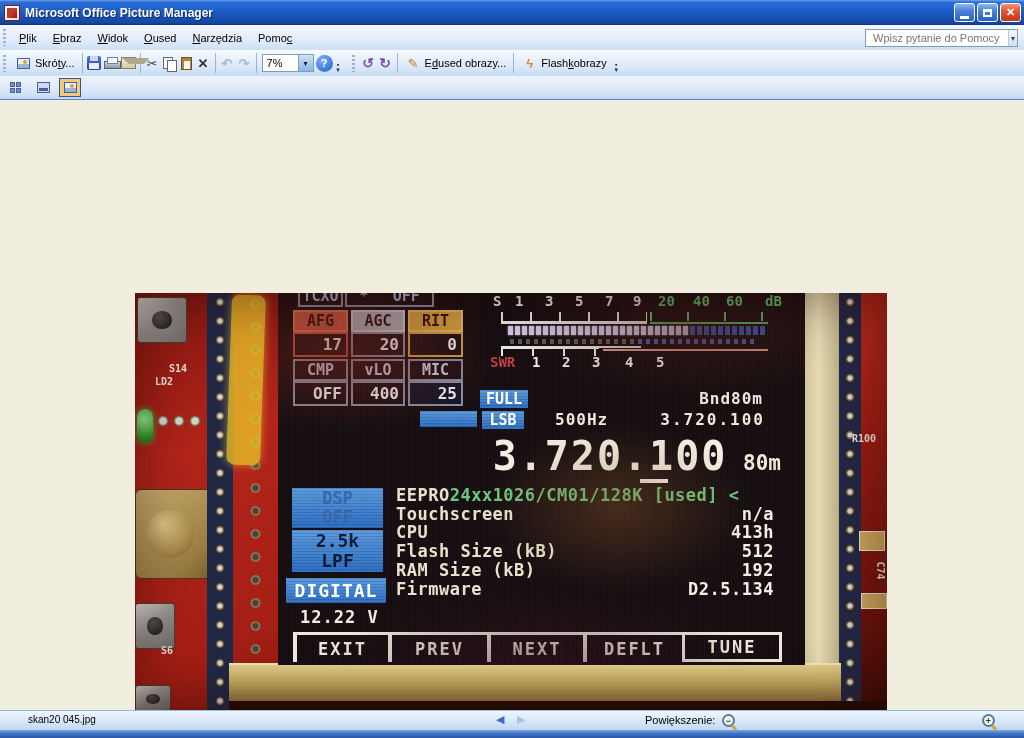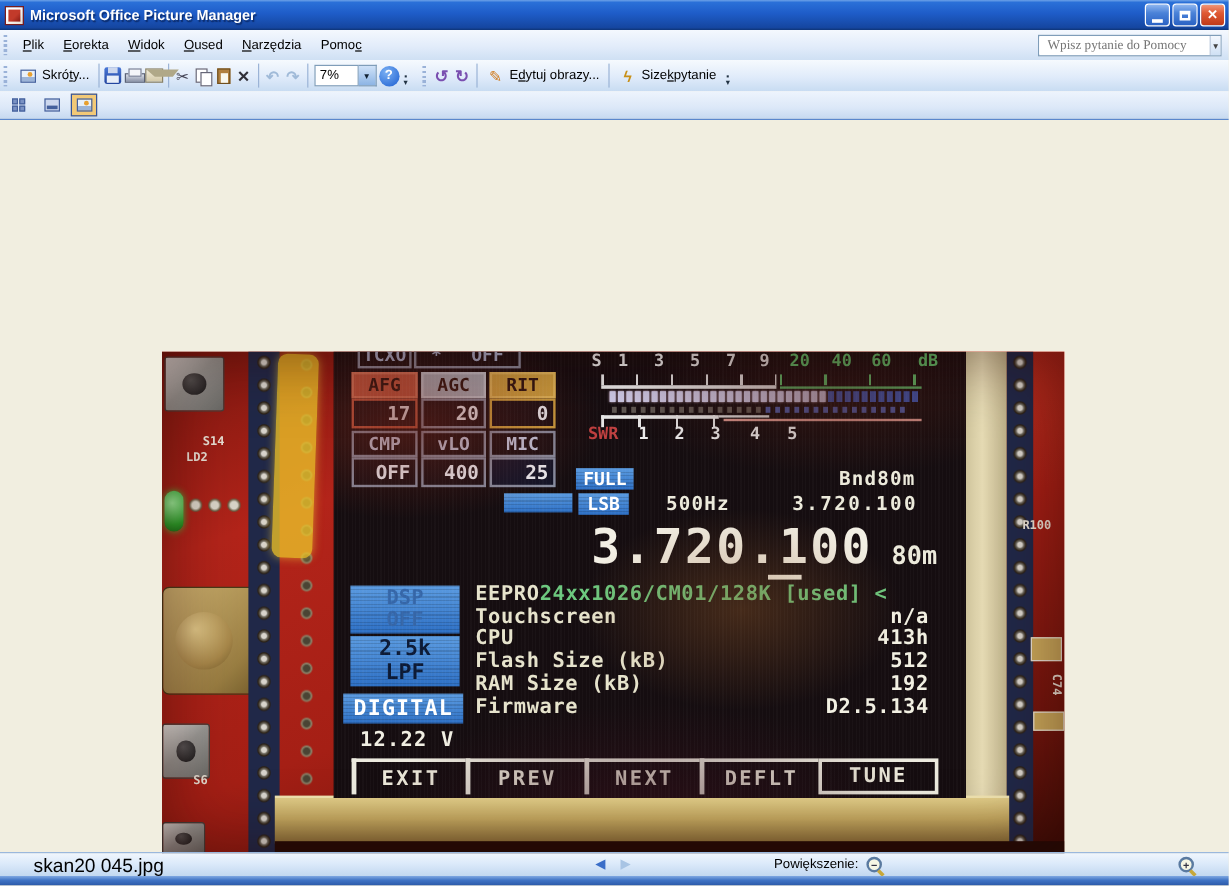--- a/index.html
+++ b/index.html
@@ -26,21 +26,21 @@
 
   
   .menubar { position:absolute; left:0; top:25px; width:1024px; height:25px;
     background:linear-gradient(180deg,#f4f8fe 0%,#e2ecfa 55%,#cfe0f4 100%); display:flex; align-items:center; }
   .grip { width:3px; height:17px; margin:0 5px 0 3px;
     background:repeating-linear-gradient(180deg,#9ab2d8 0 2px,transparent 2px 4px); }
   .menu-item { padding:4px 8px; font-size:11px; color:#000; }
   .searchbox { position:absolute; right:6px; top:4px; width:153px; height:18px; border:1px solid #7f9db9;
     background:#fff; display:flex; align-items:center; }
   .searchbox input { border:0; outline:0; width:142px; height:14px; font-size:11px; color:#808080;
-    font-family:Liberation Serif, serif; padding-left:7px; }
+    font-family:Liberation Sans, sans-serif; padding-left:7px; }
   .searchbox .drop { width:15px; height:16px; display:flex; align-items:center; justify-content:center;
     font-size:8px; color:#444; background:linear-gradient(180deg,#f4f8fe,#cfe0f4); border-left:1px solid #b8c8dd; }
 
   
   .toolbar { position:absolute; left:0; top:50px; width:1024px; height:26px;
     background:linear-gradient(180deg,#f6fafe 0%,#e0ebfa 55%,#c8dcf2 100%); display:flex; align-items:center; }
   .tb-btn { display:flex; align-items:center; gap:3px; padding:2px 4px; font-size:11px; color:#000; height:22px;justify-content:center; }
   .tb-sep { width:1px; height:20px; background:#9bb3d6; margin:0 3px; }
   .i16 { width:17px; height:17px; display:flex; align-items:center; justify-content:center; font-size:13px; }
   .floppy { width:14px; height:14px; background:linear-gradient(180deg,#4a78d8,#23459e); border-radius:2px; position:relative; }
@@ -133,21 +133,21 @@
   .inforow { position:absolute; left:118px; width:378px; height:19px; display:flex; justify-content:space-between;
     font-family:"DejaVu Sans Mono",monospace; font-weight:bold; font-size:17px; letter-spacing:.5px; color:#e6e3cc; line-height:19px; }
   .inforow .val { color:#f2f0e2; }
   .softbtn { height:30px; border-top:3px solid #eceade; border-left:4px solid #eceade;
     display:flex; align-items:center; justify-content:center; color:#ece9da;
     font-family:"DejaVu Sans Mono",monospace; font-weight:bold; font-size:17px; letter-spacing:2px; }
 
   
   .statusbar { position:absolute; left:0; top:710px; width:1024px; height:20px;
     background:linear-gradient(180deg,#f0f6fd 0%,#dceafa 45%,#c2d8f0 100%); border-top:1px solid #9ab8dd; }
-  .statusbar .fname { position:absolute; left:28px; top:3px; font-size:16px; color:#000; }
+  .statusbar .fname { position:absolute; left:28px; top:3px; font-size:10px; color:#000; }
   .nav-arrow { position:absolute; top:2px; font-size:11px; }
   .zoom-label { position:absolute; left:645px; top:3px; font-size:11px; color:#000; }
   .mag { position:absolute; top:3px; width:13px; height:13px; border:2px solid #5a7aa0; border-radius:50%;
     background:#f6f6e4; font-size:9px; font-weight:bold; color:#334; display:flex; align-items:center; justify-content:center; }
   .mag::after { content:""; position:absolute; right:-4px; bottom:-4px; width:6px; height:3px; background:#c8a83a; transform:rotate(45deg); }
   .bottomstrip { position:absolute; left:0; top:730px; width:1024px; height:8px;
     background:linear-gradient(180deg,#7fa8e2 0%,#3f73c4 45%,#2a58a8 100%); }
 
   u { text-decoration:underline; }
 </style>
@@ -166,21 +166,21 @@
       </div>
     <div class="winbtn close">
         <span>✕</span>
       </div>
   </div>
 </div>
 
 <div class="menubar">
   <span class="grip"></span>
   <span class="menu-item"><span></span><u>P</u><span>lik</span></span>
-  <span class="menu-item"><span></span><u>E</u><span>orekta</span></span>
+  <span class="menu-item"><span></span><u>E</u><span>braz</span></span>
   <span class="menu-item"><span></span><u>W</u><span>idok</span></span>
   <span class="menu-item"><span></span><u>O</u><span>used</span></span>
   <span class="menu-item"><span></span><u>N</u><span>arzędzia</span></span>
   <span class="menu-item"><span>Pomo</span><u>c</u><span></span></span>
   <div class="searchbox">
     <input placeholder="Wpisz pytanie do Pomocy" style="">
     <span class="drop">▾</span>
   </div>
 </div>
 
@@ -237,26 +237,26 @@
   <span class="grip" style="margin-left:8px;"></span>
   <span class="i16">
       <span class="rot">↺</span>
     </span>
   <span class="i16">
       <span class="rot">↻</span>
     </span>
   <span class="tb-sep"></span>
   <span class="tb-btn">
     <span class="i16" style="color:#d07818;">✎</span>
-    <span><span>E</span><u>d</u><span>ytuj obrazy...</span></span>
+    <span><span>E</span><u>d</u><span>used obrazy...</span></span>
   </span>
   <span class="tb-sep"></span>
   <span class="tb-btn">
     <span class="i16" style="color:#c89018;font-weight:bold;">ϟ</span>
-    <span><span>Size</span><u>k</u><span>pytanie</span></span>
+    <span><span>Flash</span><u>k</u><span>obrazy</span></span>
   </span>
   <span class="overflow">
       <i>▪</i>
       <i>▾</i>
     </span>
 </div>
 
 <div class="viewsbar">
   <span class="view-btn">
     <span class="mini-grid">

